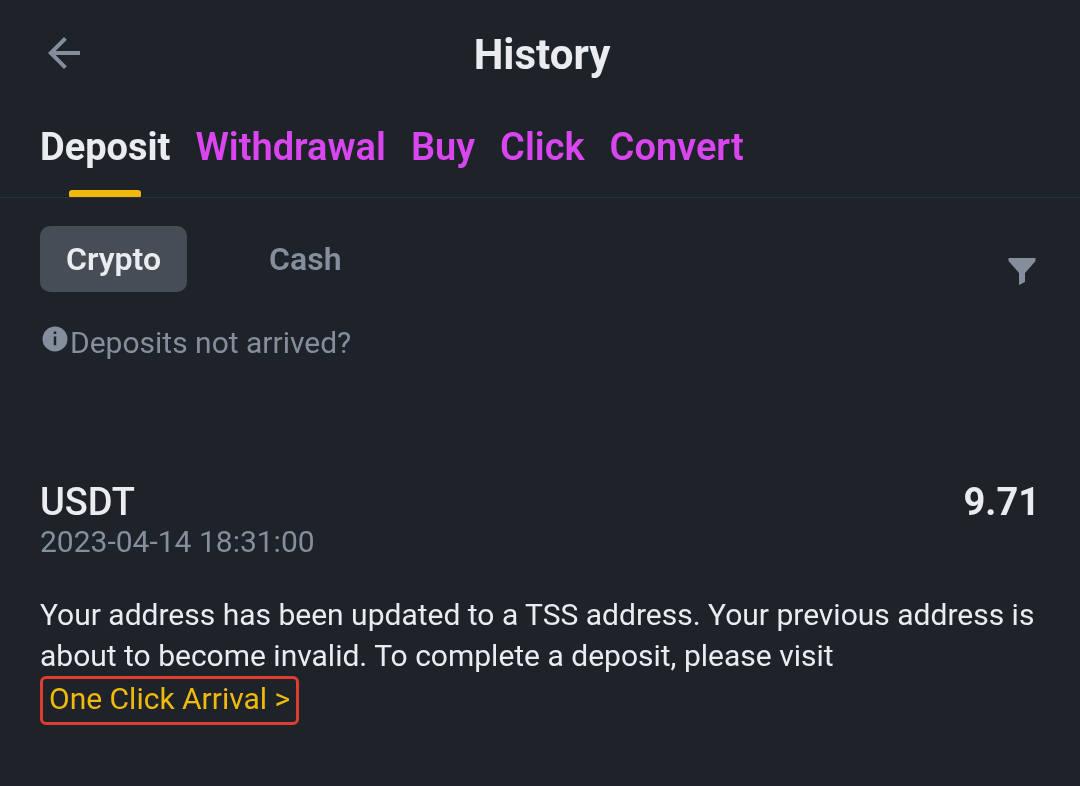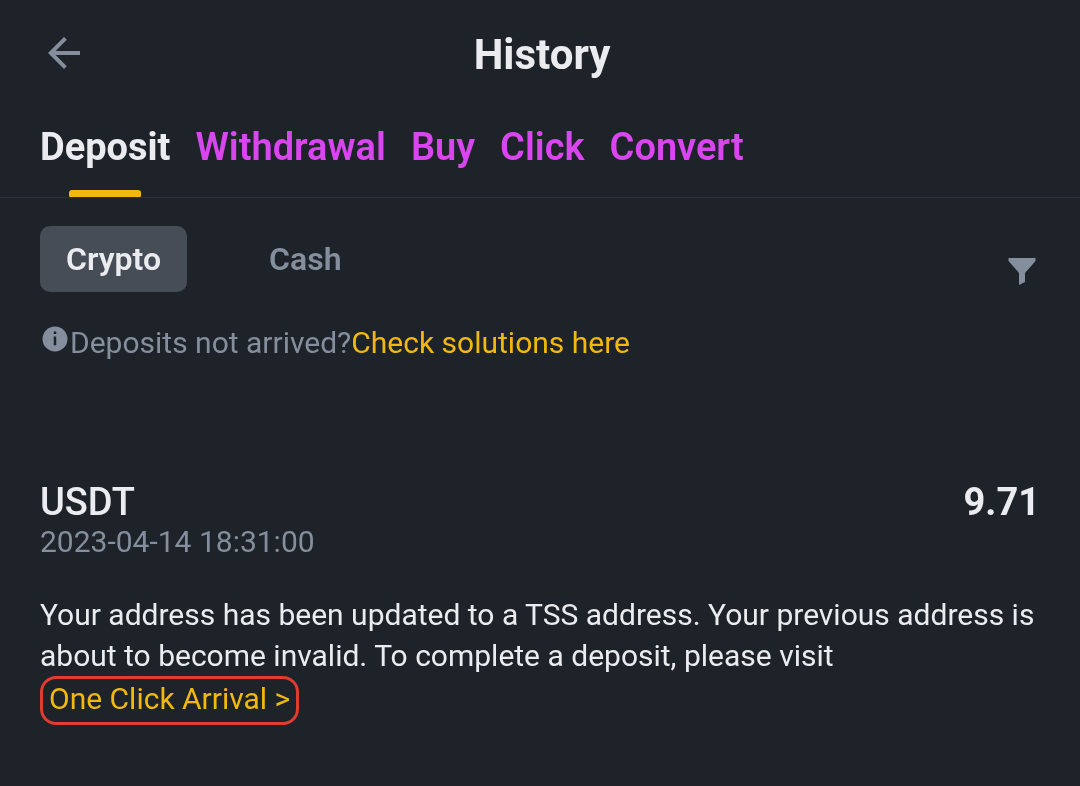--- a/index.html
+++ b/index.html
@@ -158,21 +158,21 @@
     .tx-message {
       padding: 36px 40px 0 40px;
       font-size: 30px;
       line-height: 1.35;
       color: #eaecef;
     }
     .oca-link {
       color: #f0b90b;
       cursor: pointer;
       border: 3px solid #e03c31;
-      border-radius: 16px;
+      border-radius: 6px;
       padding: 0 6px 2px 6px;
       display: inline-block;
     }
   </style>
 </head>
 <body>
 
 <div class="header">
   <div class="back-button">
     <span>
@@ -207,21 +207,20 @@
 
 <div class="notice-row">
   <span class="notice-icon">
     <svg viewBox="0 0 24 24">
         <circle cx="12" cy="12" r="10"></circle>
         <rect x="11" y="10" width="2" height="7" fill="#1e2329"></rect>
         <rect x="11" y="6" width="2" height="2" fill="#1e2329"></rect>
       </svg>
   </span>
   <span class="notice-text">Deposits not arrived?</span>
-  <span class="notice-link">Check solutions here</span>
 </div>
 
 <div class="tx-card">
   <div class="tx-row1">
     <div class="tx-asset">USDT</div>
     <div class="tx-amount">9.71</div>
   </div>
   <div class="tx-row2">
     <div>2023-04-14 18:31:00</div>
   </div>

